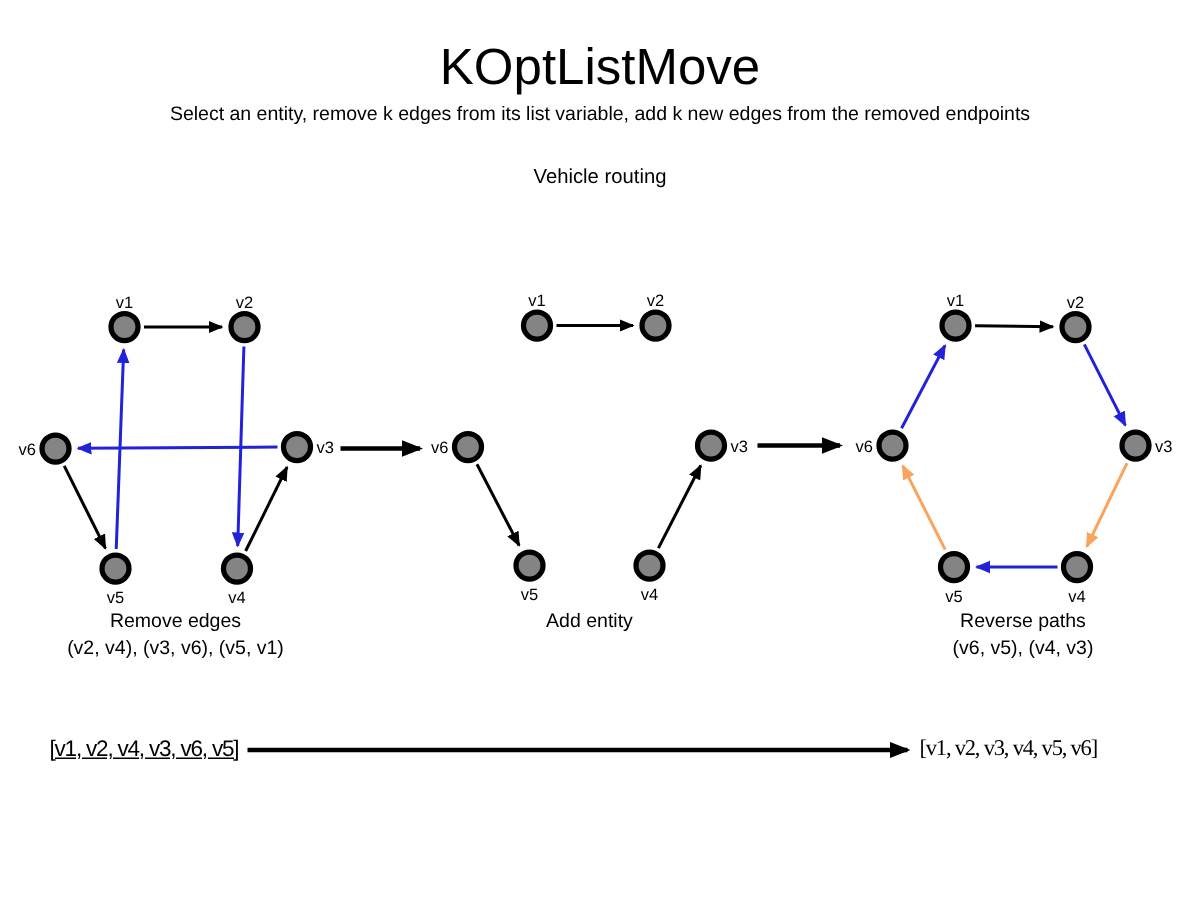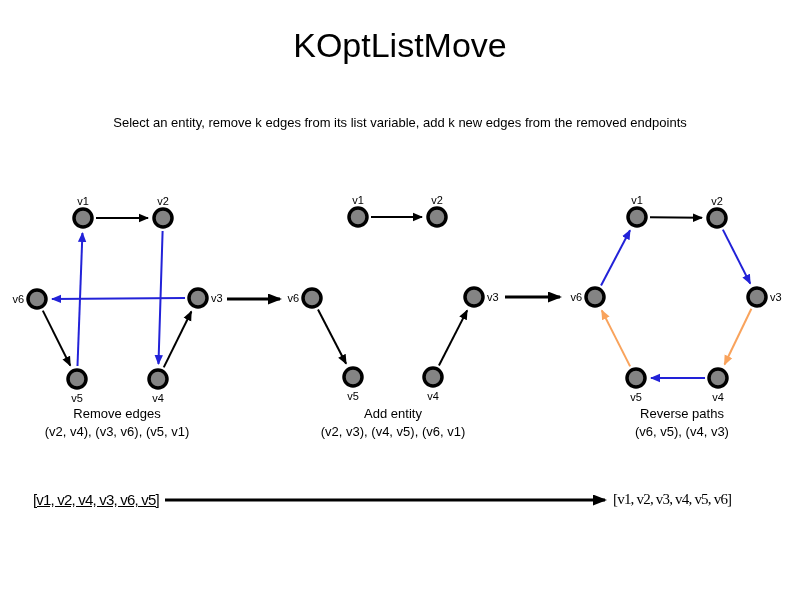--- a/index.html
+++ b/index.html
@@ -1,33 +1,34 @@
 <!DOCTYPE html>
 <html><head>
 <meta charset="utf-8">
 <style>
   html,body{margin:0;padding:0;background:#ffffff;}
   #page{position:relative;width:800px;height:540px;background:#ffffff;overflow:hidden;
         font-family:"Liberation Sans",sans-serif;color:#000;}
   .abs{position:absolute;}
   .title{top:27px;left:0;width:800px;text-align:center;font-size:34px;line-height:36px;}
-  .subtitle{top:68px;left:0;width:800px;text-align:center;font-size:13px;margin-top:47px;}
+  .subtitle{top:68px;left:0;width:800px;text-align:center;font-size:13px;}
   .section-label{top:110px;left:0;width:800px;text-align:center;font-size:13.5px;}
   .caption{width:300px;text-align:center;font-size:13px;line-height:18px;top:405px;}
   .seq{top:491px;font-size:15px;letter-spacing:-0.8px;line-height:17px;}
   #diagram{position:absolute;top:0;left:0;}
   #diagram text{font-family:"Liberation Sans",sans-serif;}
 </style>
 </head>
 <body>
 
 <div id="page">
 
   <div class="abs title">KOptListMove</div>
   <div class="abs subtitle">Select an entity, remove k edges from its list variable, add k new edges from the removed endpoints</div>
+  <div class="abs section-label">Vehicle routing</div>
 
   <svg id="diagram" width="800" height="600">
     <defs>
       <marker id="ah-black" markerUnits="userSpaceOnUse" markerWidth="12" markerHeight="12" refX="9" refY="5" orient="auto">
         <path d="M0,0.8 L10,5 L0,9.2 Z" fill="#000000"></path>
       </marker>
       <marker id="ah-blue" markerUnits="userSpaceOnUse" markerWidth="12" markerHeight="12" refX="9" refY="5" orient="auto">
         <path d="M0,0.8 L10,5 L0,9.2 Z" fill="#2222d8"></path>
       </marker>
       <marker id="ah-orange" markerUnits="userSpaceOnUse" markerWidth="12" markerHeight="12" refX="9" refY="5" orient="auto">
@@ -92,21 +93,20 @@
       <line x1="505" y1="297" x2="560" y2="297" stroke="#000000" stroke-width="3" marker-end="url(#ah-big)"></line>
       <line x1="165" y1="500" x2="605" y2="500" stroke="#000000" stroke-width="3" marker-end="url(#ah-big)"></line>
     </svg>
 
   <div class="abs caption" id="caption-0" style="left: -33px;">
     <div>Remove edges</div>
     <div>(v2, v4), (v3, v6), (v5, v1)</div>
   </div>
   <div class="abs caption" id="caption-1" style="left: 243px;">
     <div>Add entity</div>
-    <div>(v2, v3), (v4, v5), (v6, v1)</div>
   </div>
   <div class="abs caption" id="caption-2" style="left: 532px;">
     <div>Reverse paths</div>
     <div>(v6, v5), (v4, v3)</div>
   </div>
 
   <div class="abs seq" style="left:33px;text-decoration:underline;">[v1, v2, v4, v3, v6, v5]</div>
   <div class="abs seq" style="left:613px;font-family:Liberation Serif, serif;">[v1, v2, v3, v4, v5, v6]</div>
 
 </div>

